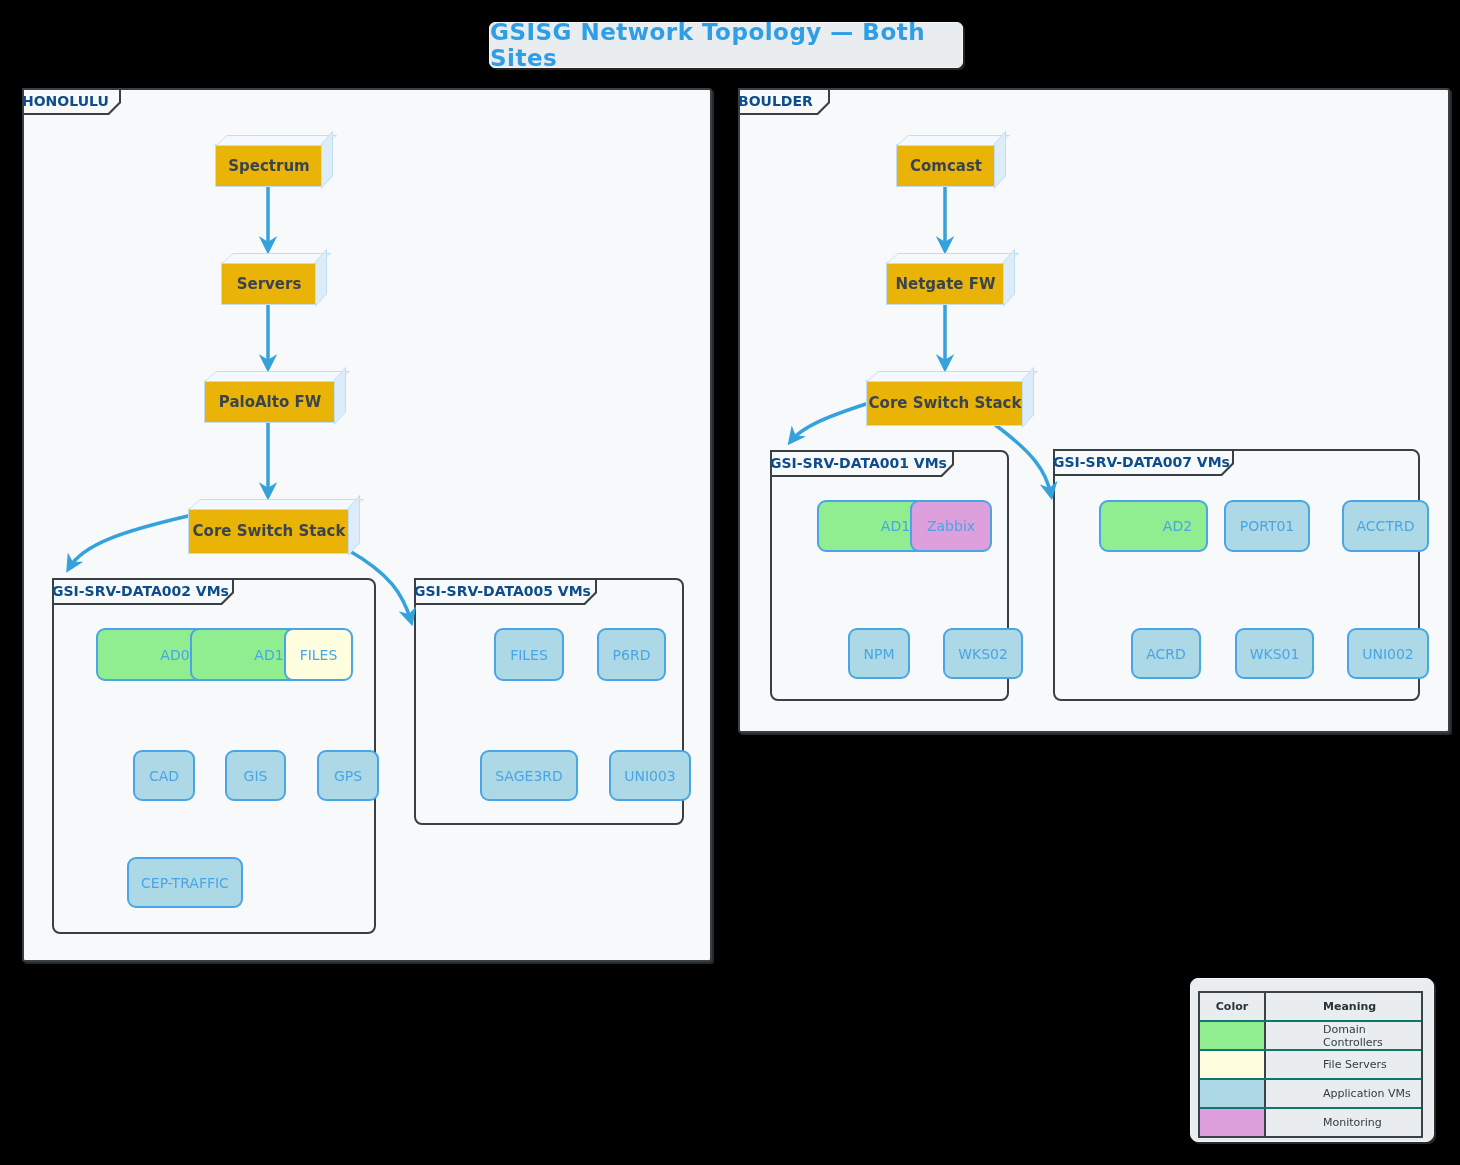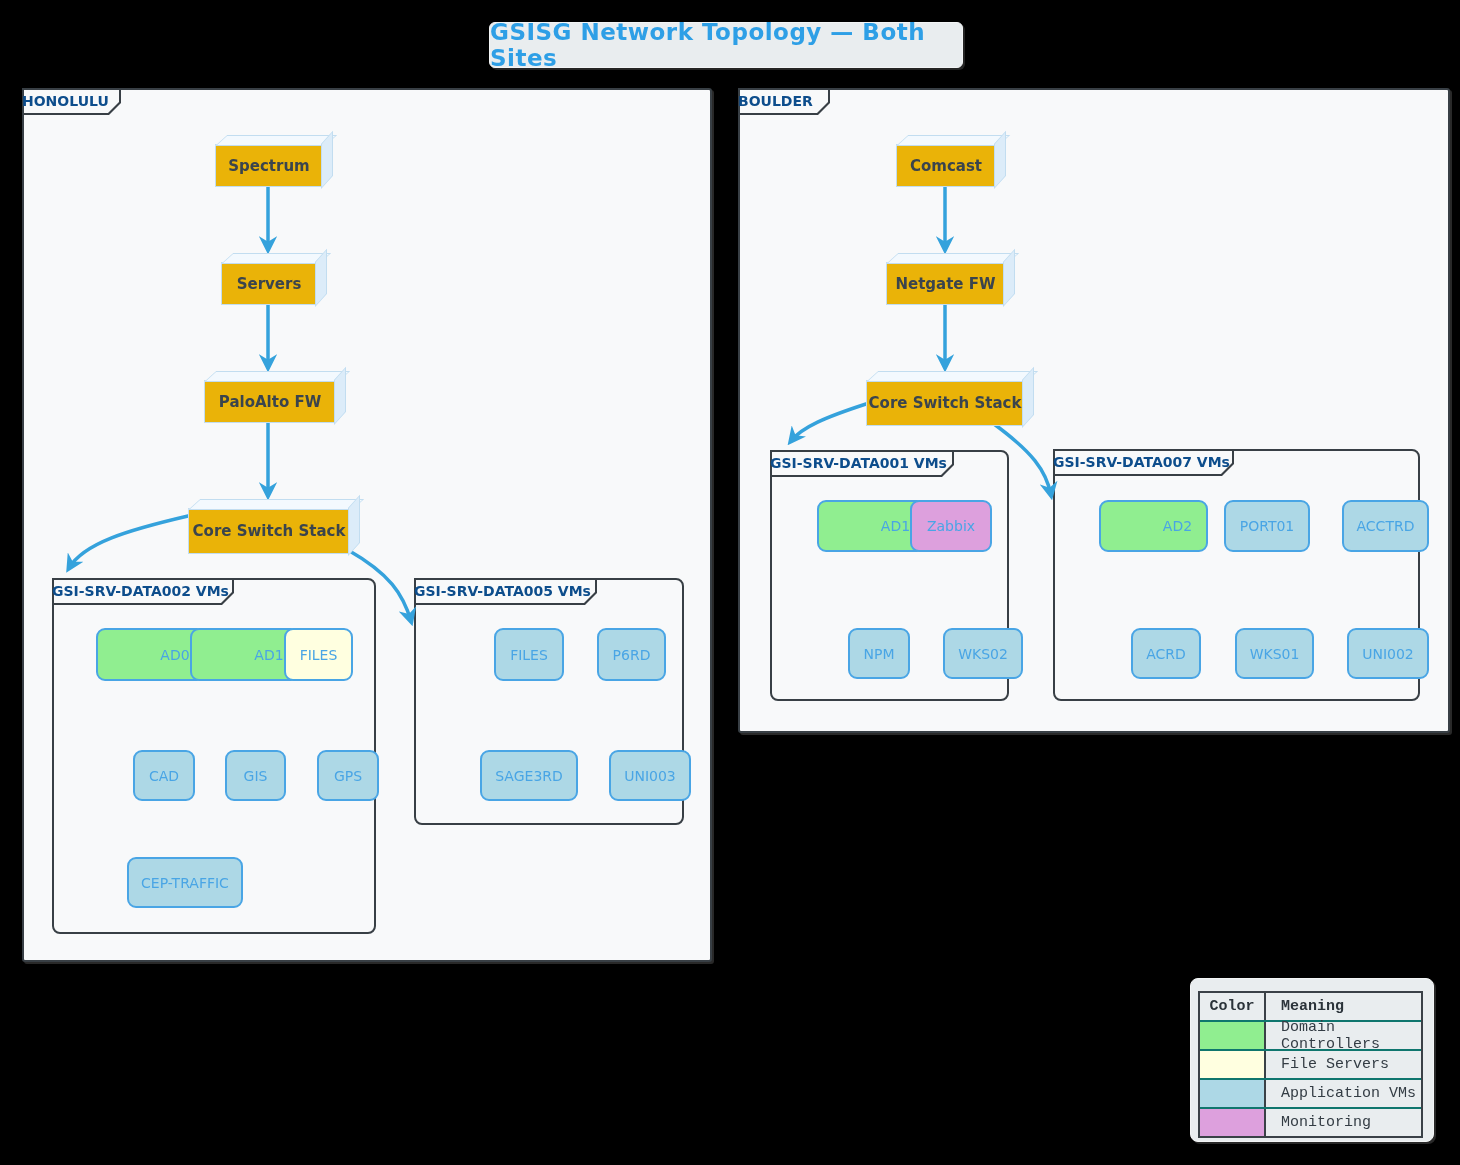--- a/index.html
+++ b/index.html
@@ -47,26 +47,26 @@
   .vm.plum{background:#DDA0DD;}
 
   
   svg.edges{position:absolute;left:0;top:0;z-index:5;pointer-events:none;}
 
   
   .legend-card{position:absolute;left:1190px;top:978px;width:242px;height:162px;
     background:#E9EDEF;border-radius:8px;border:1px solid #F3F5F6;
     box-shadow:2px 2px 0 rgba(45,45,45,.9);z-index:11;}
   .legend-table{position:absolute;left:1198px;top:991px;width:221px;z-index:12;
-    border:2px solid #3A4147;font-size:15px;color:#333C44;background:#E9EDEF;font-family:Liberation Mono, monospace;}
+    border:2px solid #3A4147;font-size:11px;color:#333C44;background:#E9EDEF;}
   .lrow{display:flex;height:27px;}
   .lrow + .lrow{border-top:2px solid #0f766e;}
   .lcell-color{width:64px;border-right:2px solid #3A4147;flex:none;
     display:flex;align-items:center;justify-content:center;}
-  .lcell-meaning{flex:1;display:flex;align-items:center;padding-left:15px;}
+  .lcell-meaning{flex:1;display:flex;align-items:center;padding-left:15px;margin-left:42px;}
   .lhead{font-weight:bold;color:#2B333A;}
   .swatch{width:100%;height:100%;}
 </style>
 </head>
 <body>
 
 <div class="canvas">
 
   <div class="title-card">
     <span>GSISG Network Topology — Both Sites</span>

